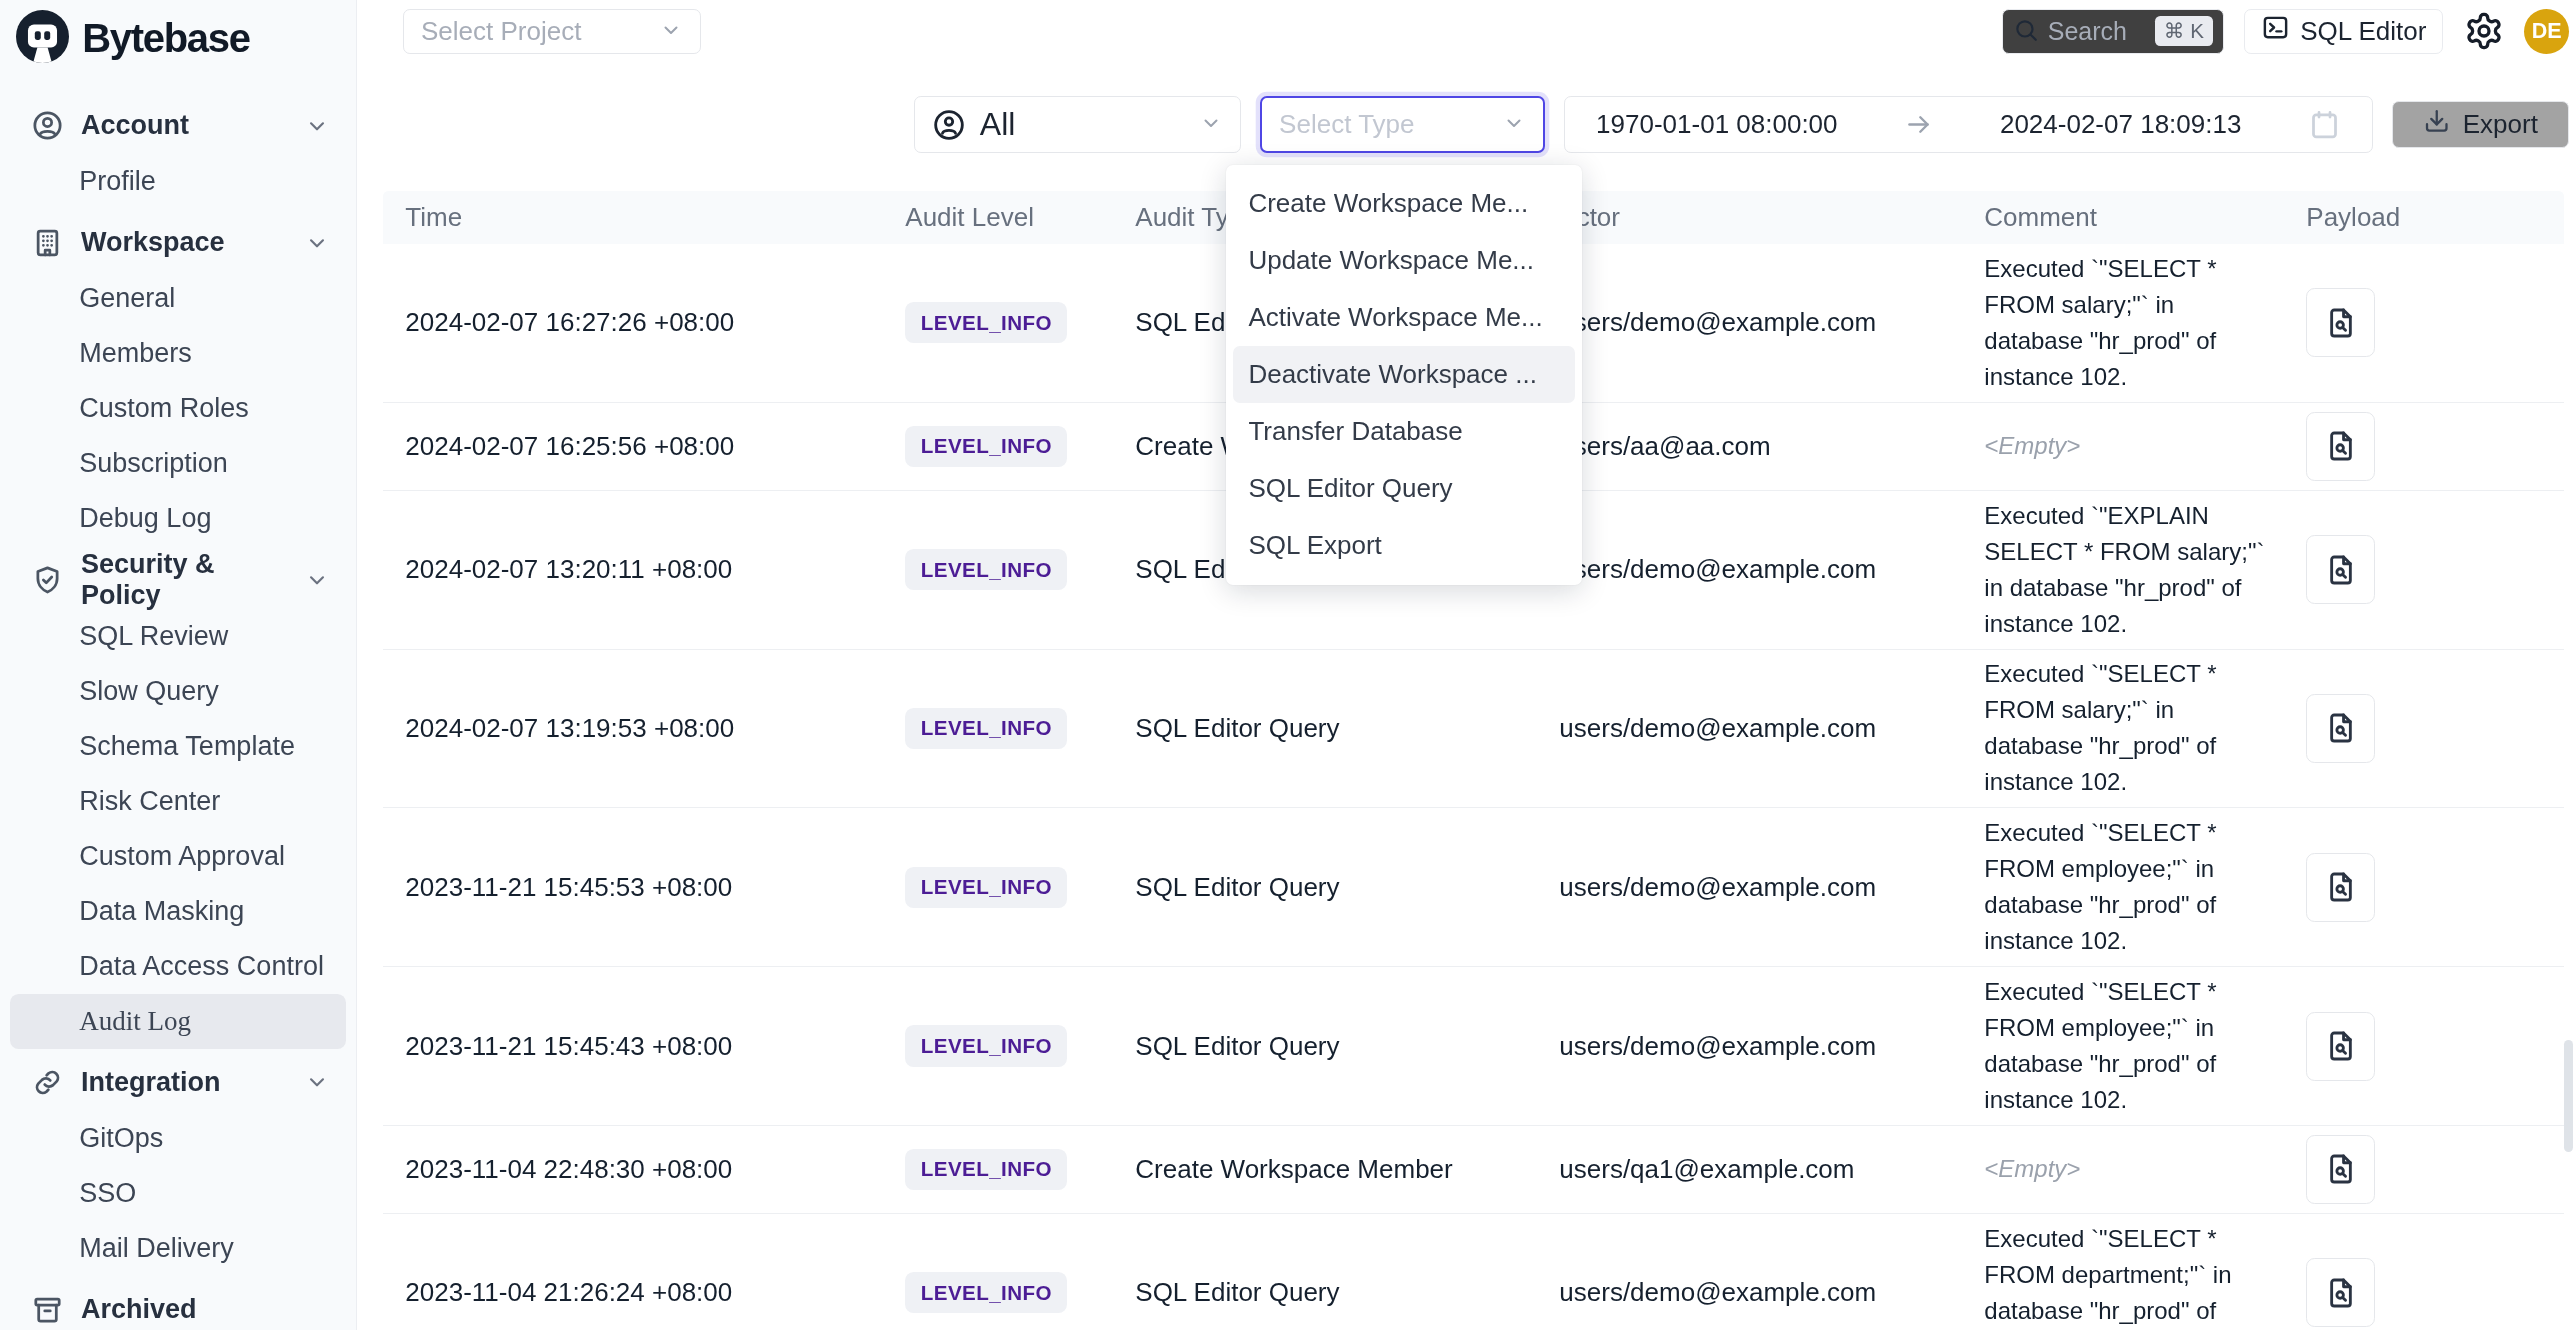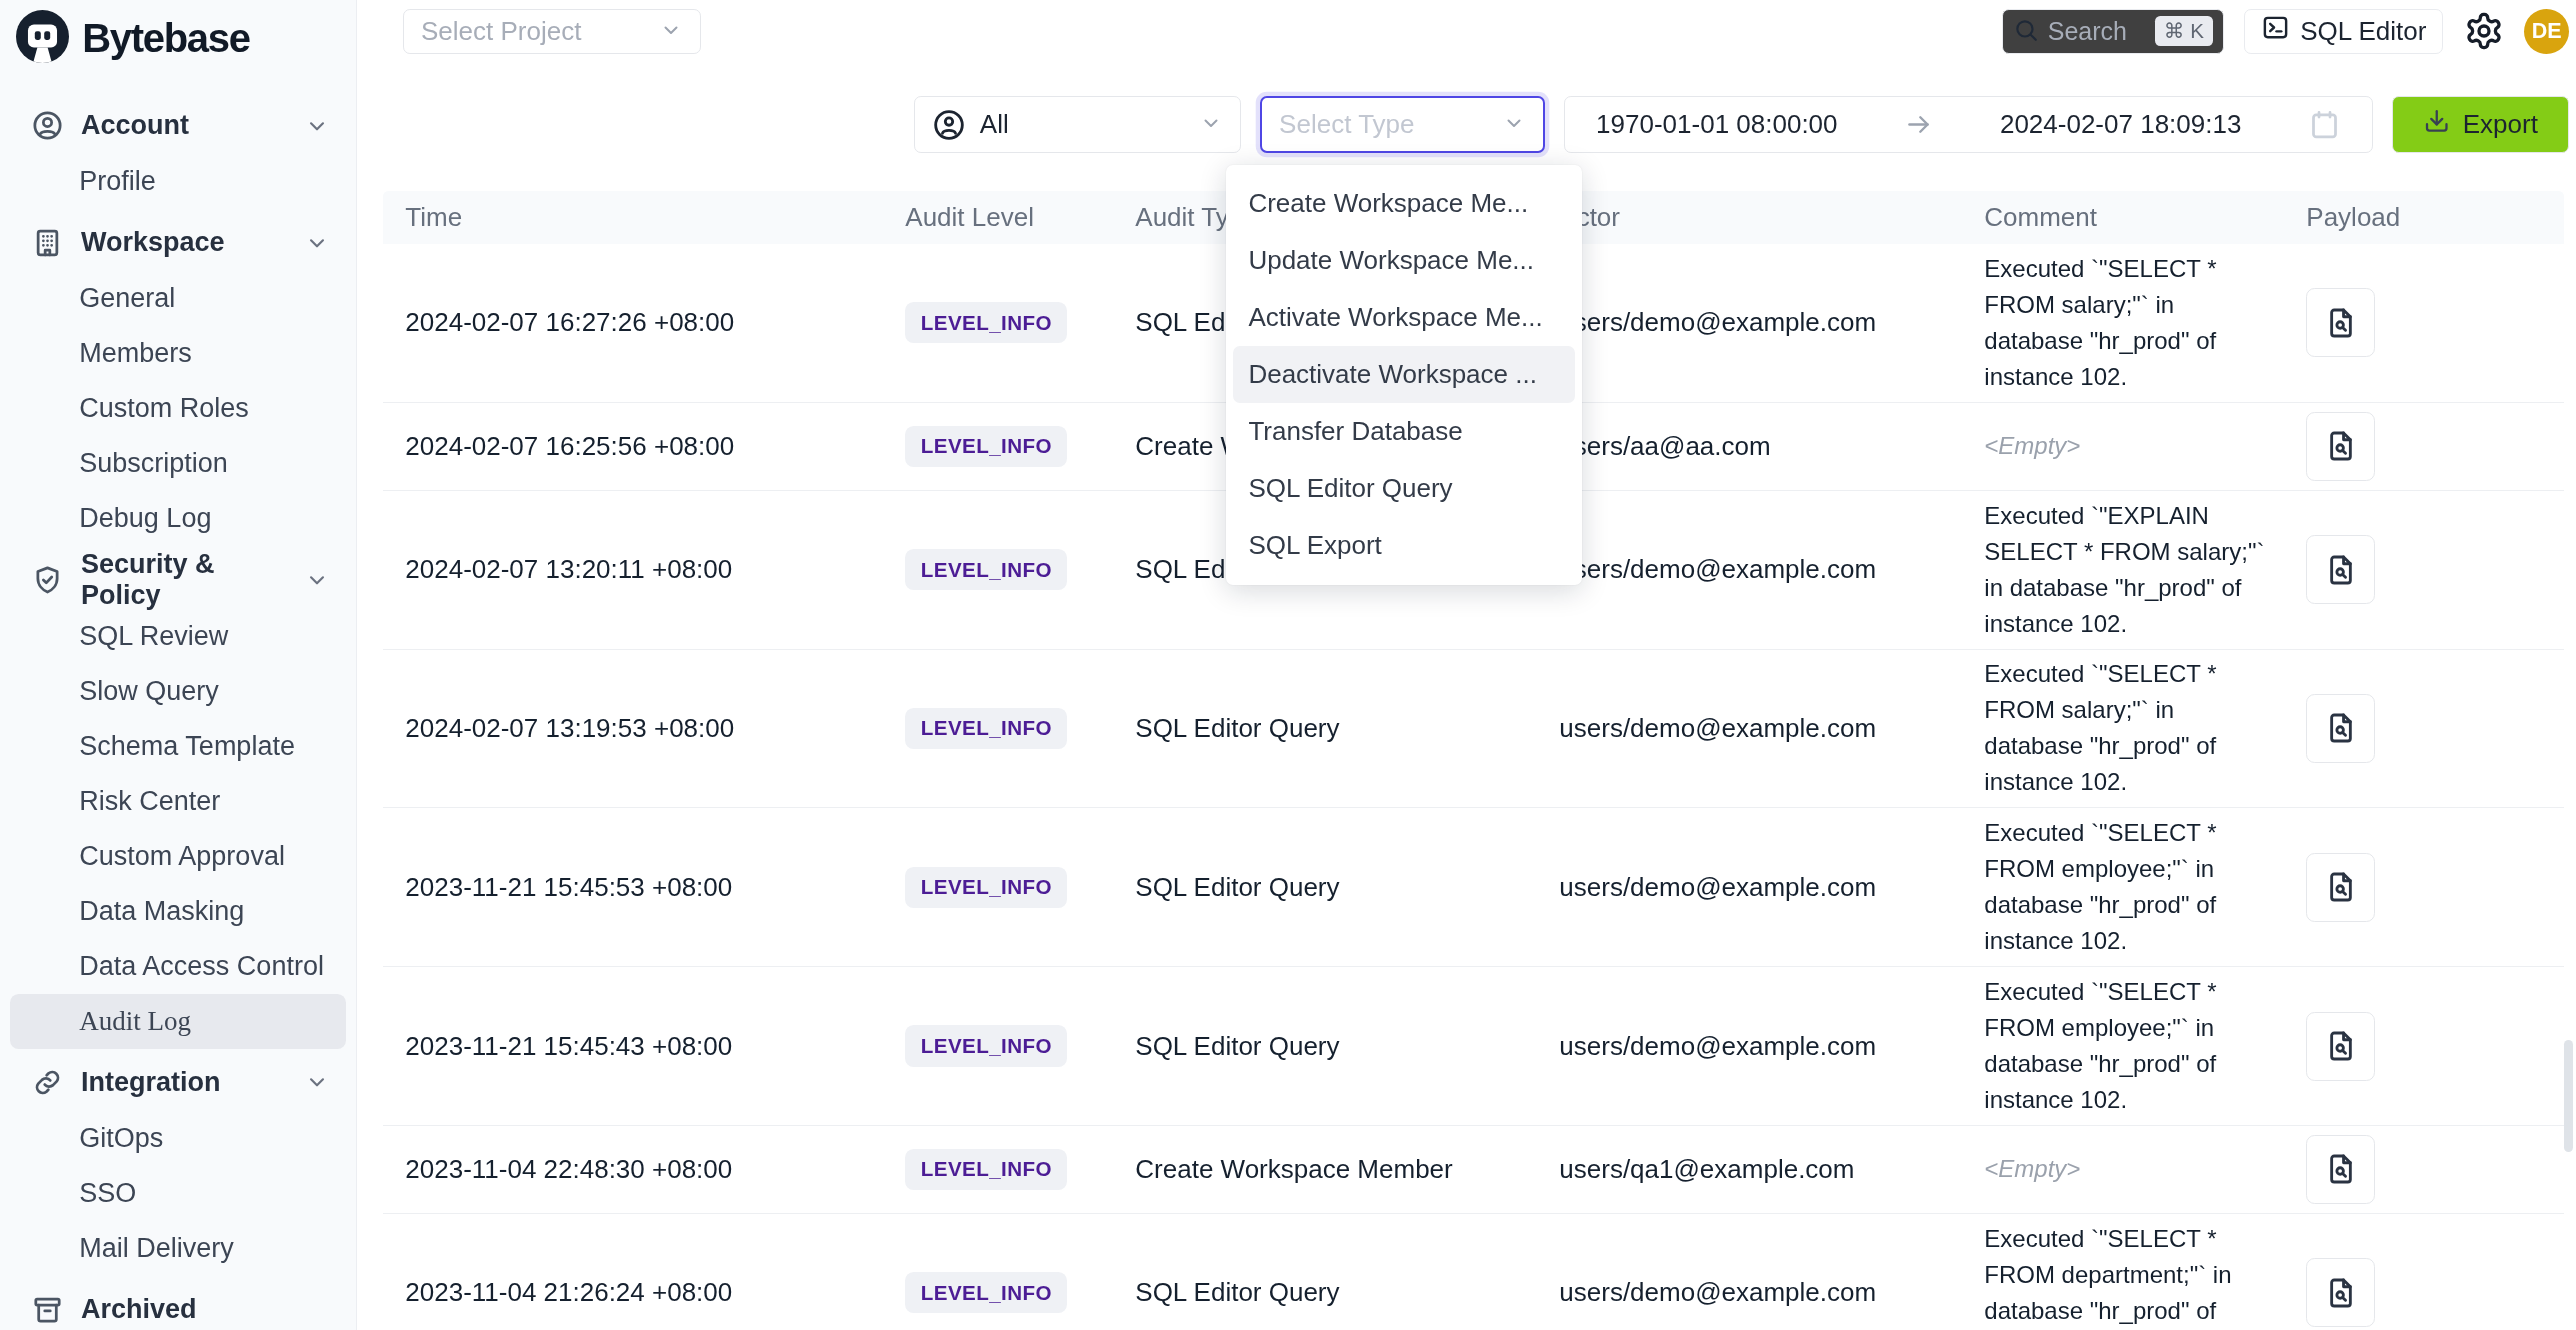--- a/index.html
+++ b/index.html
@@ -41,28 +41,28 @@
   .sqleditor{height:45px; background:#fff; border:1.7px solid #e9ebef; border-radius:6.9px; display:flex; align-items:center; gap:10.3px; padding:0 15.5px; font-size:26px; font-weight:500; color:#1c2430; cursor:pointer;}
   .sqleditor svg{width:29px; height:29px; stroke:#1c2430;}
   .gear{display:flex; cursor:pointer;}
   .gear svg{width:40px; height:40px; stroke:#161d29;}
   .avatar{width:45px; height:45px; border-radius:50%; background:var(--avatar-bg); color:#fff; font-size:21.5px; font-weight:700; display:flex; align-items:center; justify-content:center; cursor:pointer;}
 
   .filterbar{display:flex; justify-content:flex-end; align-items:center; gap:19px; margin-top:34px; padding-right:6.9px;}
   .fselect{height:57px; background:#fff; border:1.7px solid var(--border); border-radius:6.9px; display:flex; align-items:center; padding:0 17px; cursor:pointer;}
   .f-creator{width:327px; gap:13.7px;}
   .f-creator svg.person{width:34px; height:34px; stroke:#1c2430;}
-  .f-creator .val{flex:1; font-size:26px; color:#1c2430;}
+  .f-creator .val{flex:1; font-size:32px; color:#1c2430;}
   .f-type{width:285px; border:2.6px solid var(--accent); box-shadow:0 0 0 4.3px var(--accent-ring);}
   .f-type .ph{flex:1; font-size:26px; color:#c2c7d1;}
   .f-date{width:809px; justify-content:space-between; padding:0 31px; cursor:pointer;}
   .f-date .dt{font-size:26px; color:#1c2430;}
   .f-date svg.arrow{width:29px; height:29px; stroke:#9ca3af;}
   .f-date svg.cal{width:33px; height:33px; stroke:#ccd2db;}
-  .btn-export{width:177px; height:57px; background:#84cc16; border:1.7px solid var(--border); border-radius:6.9px; display:flex; align-items:center; justify-content:center; gap:12px; font-size:26px; color:#1c2430; cursor:pointer;}
+  .btn-export{width:177px; height:47px; background:#a3a3a3; border:1.7px solid var(--border); border-radius:6.9px; display:flex; align-items:center; justify-content:center; gap:12px; font-size:26px; color:#1c2430; cursor:pointer;}
   .btn-export svg{width:27.5px; height:27.5px; stroke:#374151;}
 
   
   .type-menu{position:absolute; left:869px; top:165px; width:356px; background:#fff; border-radius:6.9px; padding:10.3px 0; z-index:50;
     box-shadow:0 5.2px 27.5px rgba(15,23,42,.16), 0 0 1.7px rgba(15,23,42,.08);}
   .menu-item{height:57px; display:flex; align-items:center; margin:0 6.9px; padding:0 15.5px; border-radius:6.9px; font-size:26px; color:#333b48; white-space:nowrap; overflow:hidden; cursor:pointer;}
   .menu-item.highlighted{background:var(--highlight-bg);}
 
   
   .table{margin:38px 12px 0 26px;}

